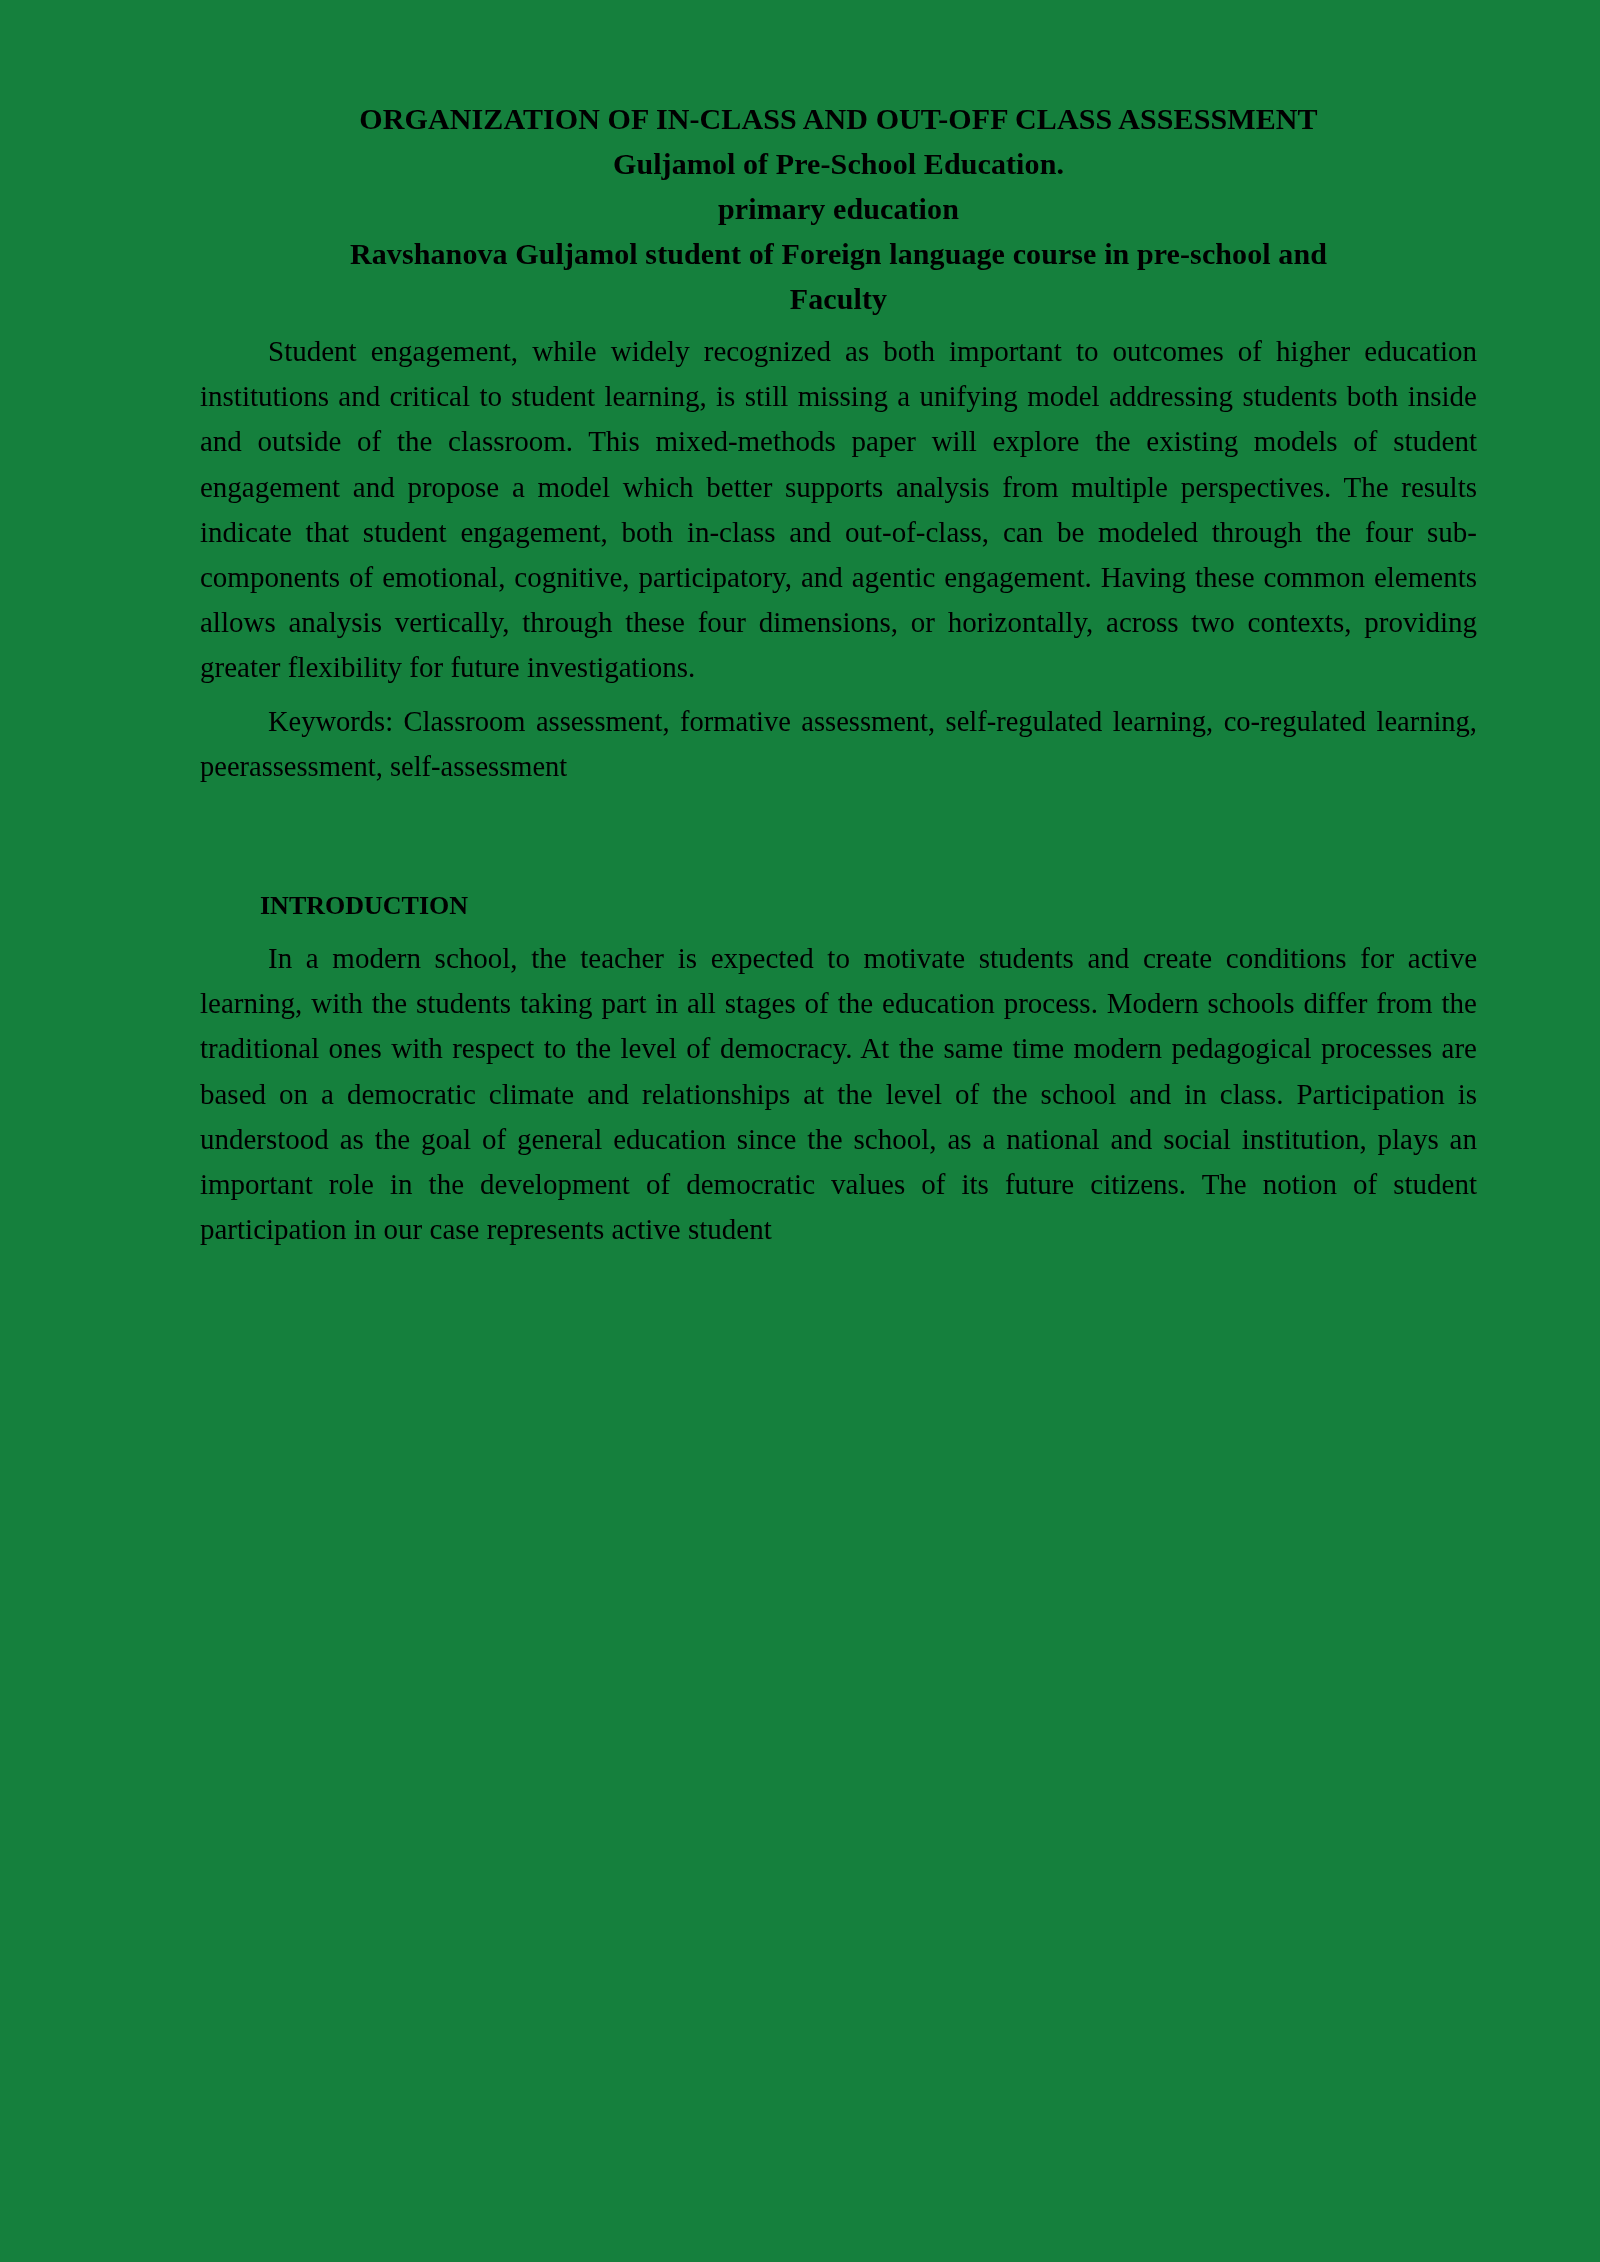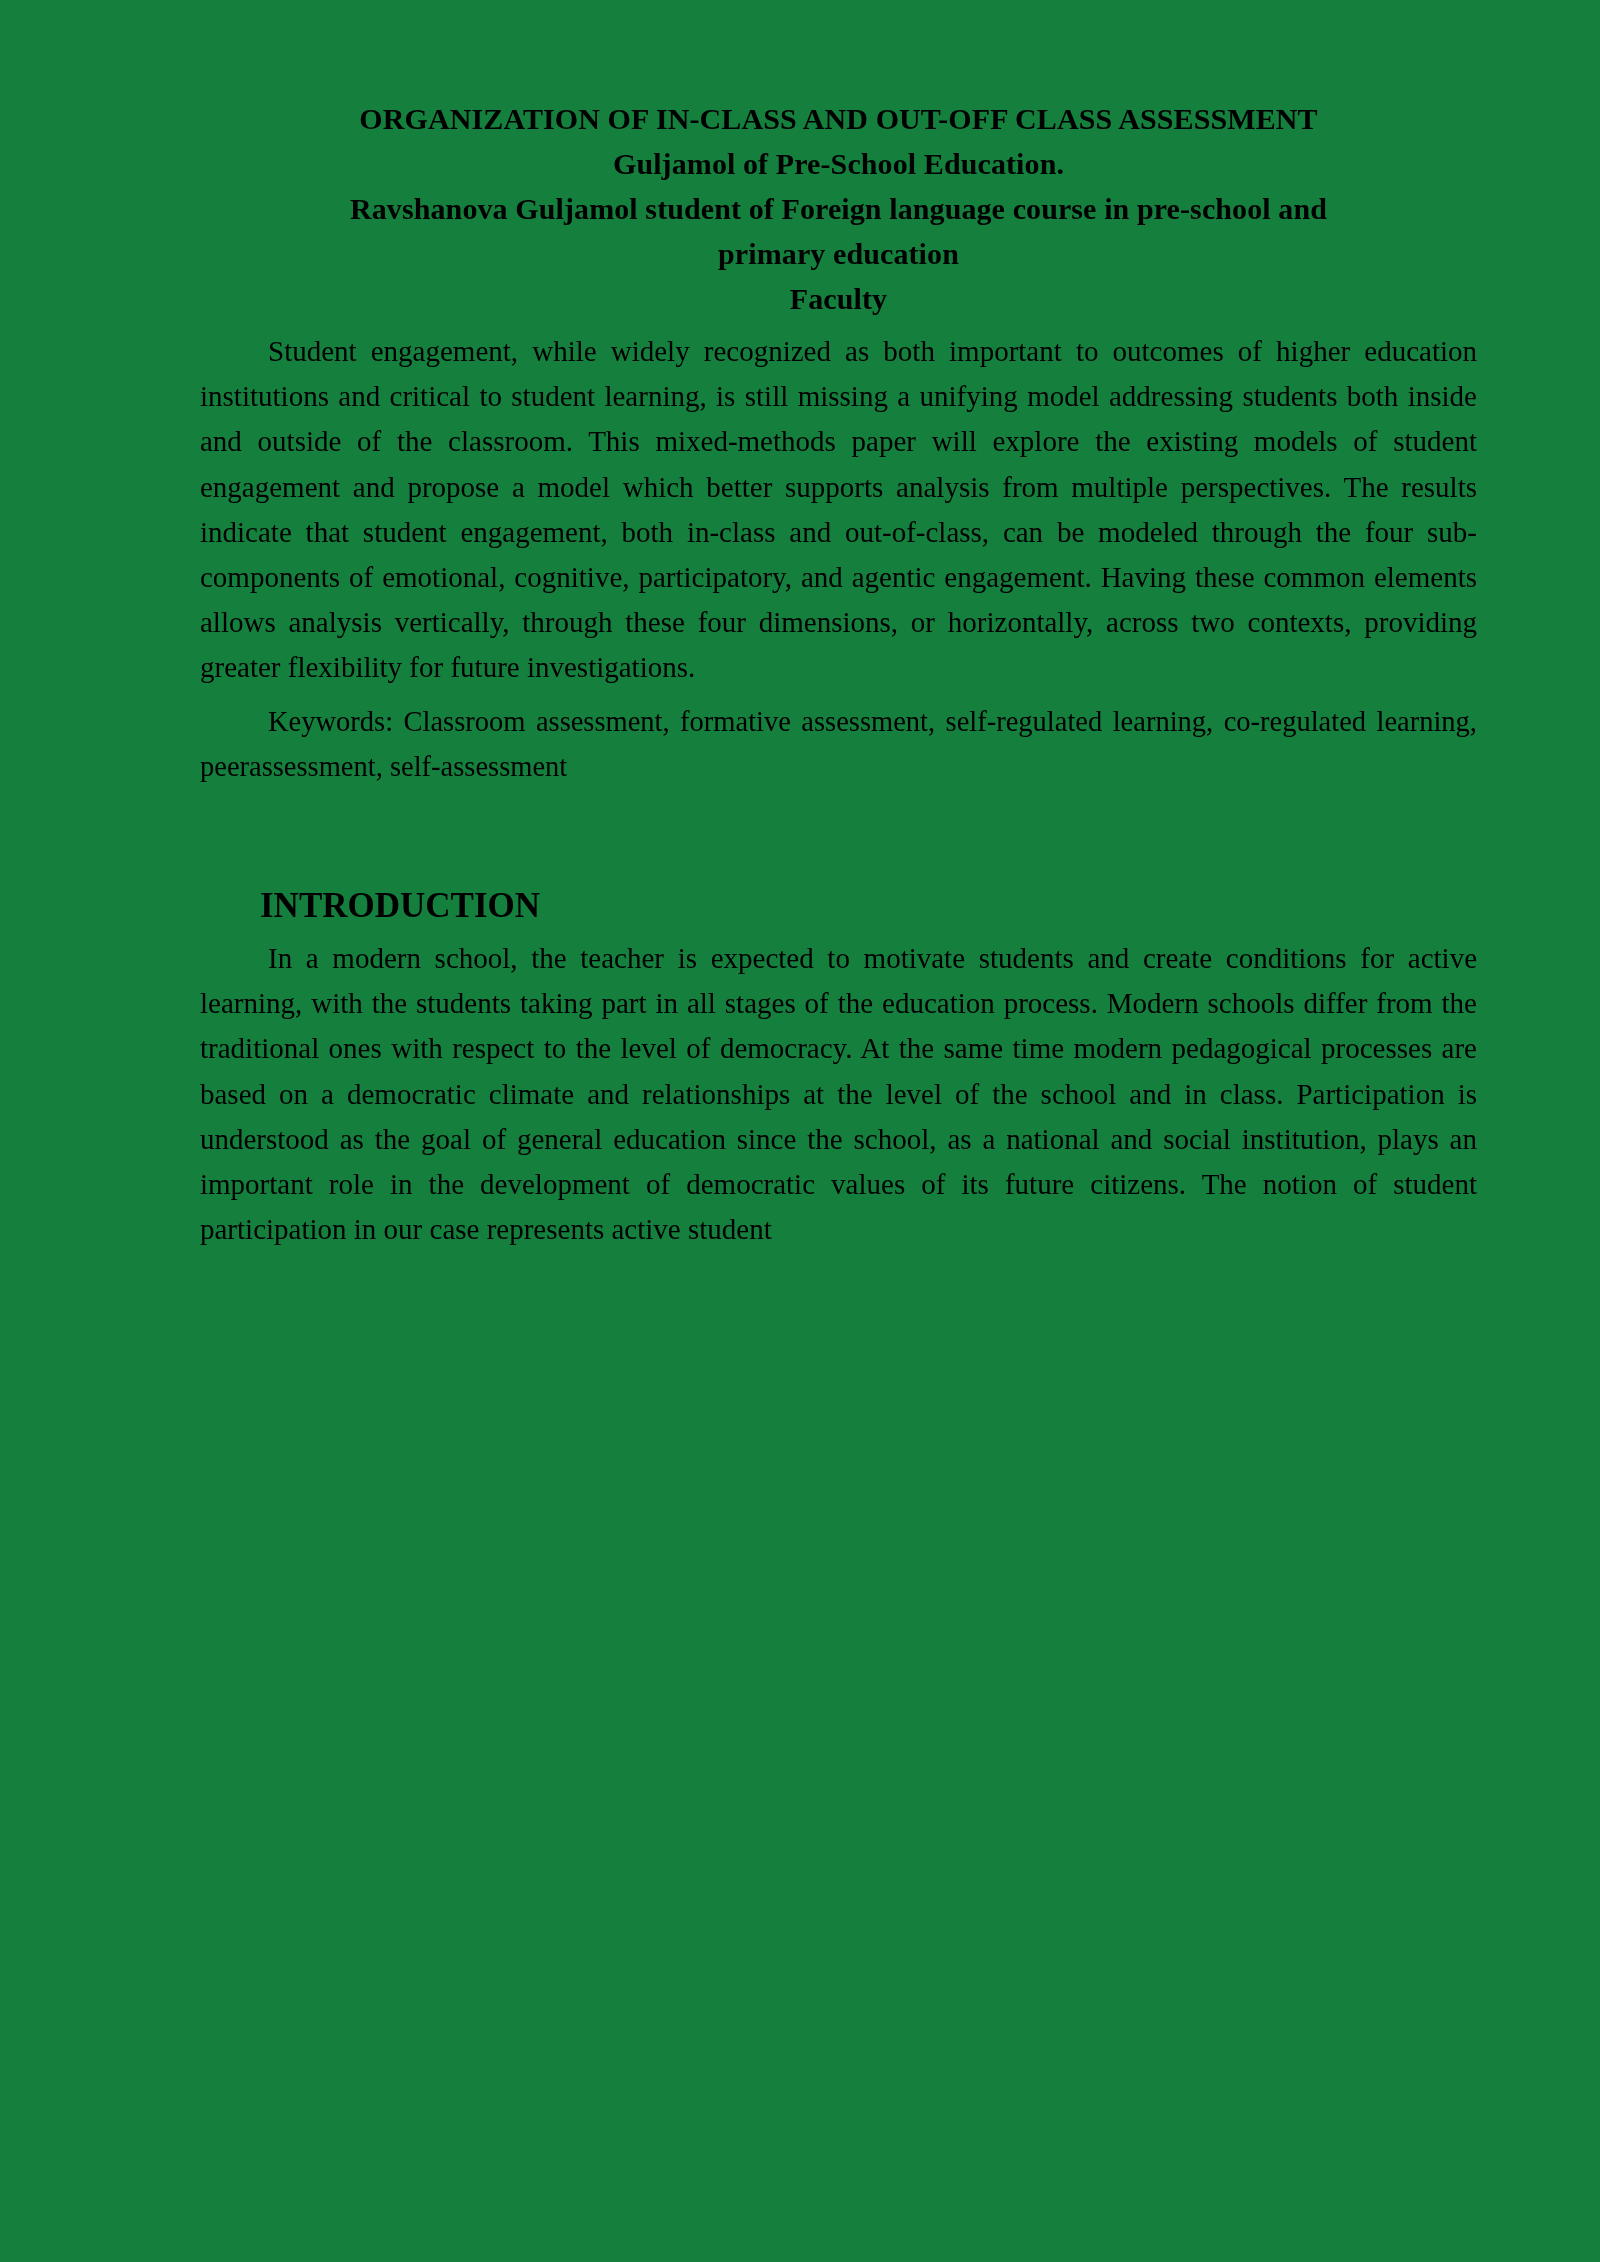--- a/index.html
+++ b/index.html
@@ -63,44 +63,44 @@
   }
   .kw-label {
     font-weight: normal;
   }
   .keywords-par {
     font-size: 28.5px;
   }
 
   
   .section-heading {
-    font-size: 35px;
+    font-size: 26px;
     line-height: 45px;
     font-weight: bold;
     margin: 0;
     text-indent: 68px;
     text-align: left;
   }
 
   .gap-lg { height: 86px; }
 </style>
 </head>
 <body>
 
 <div class="page">
   <div class="content">
 
     <div class="title-block">
       <div class="doc-title">ORGANIZATION OF IN-CLASS AND OUT-OFF CLASS ASSESSMENT</div>
 
       <div class="sub-title">Guljamol of Pre-School Education.</div>
 
+      <div class="author-line">primary education</div>
+
       <div class="author-line">Ravshanova Guljamol student of Foreign language course in pre-school and</div>
-
-      <div class="author-line">primary education</div>
 
       <div class="abstract-heading">Faculty</div>
     </div>
 
     <p class="body-par">Student engagement, while widely recognized as both important to outcomes of higher education institutions and critical to student learning, is still missing a unifying model addressing students both inside and outside of the classroom. This mixed-methods paper will explore the existing models of student engagement and propose a model which better supports analysis from multiple perspectives. The results indicate that student engagement, both in-class and out-of-class, can be modeled through the four sub-components of emotional, cognitive, participatory, and agentic engagement. Having these common elements allows analysis vertically, through these four dimensions, or horizontally, across two contexts, providing greater flexibility for future investigations.</p>
 
     <p class="body-par keywords-par"><span class="kw-label">Keywords:</span><span> Classroom assessment, formative assessment, self-regulated learning, co-regulated learning, peerassessment, self-assessment</span></p>
 
     <div class="gap-lg"></div>
 

